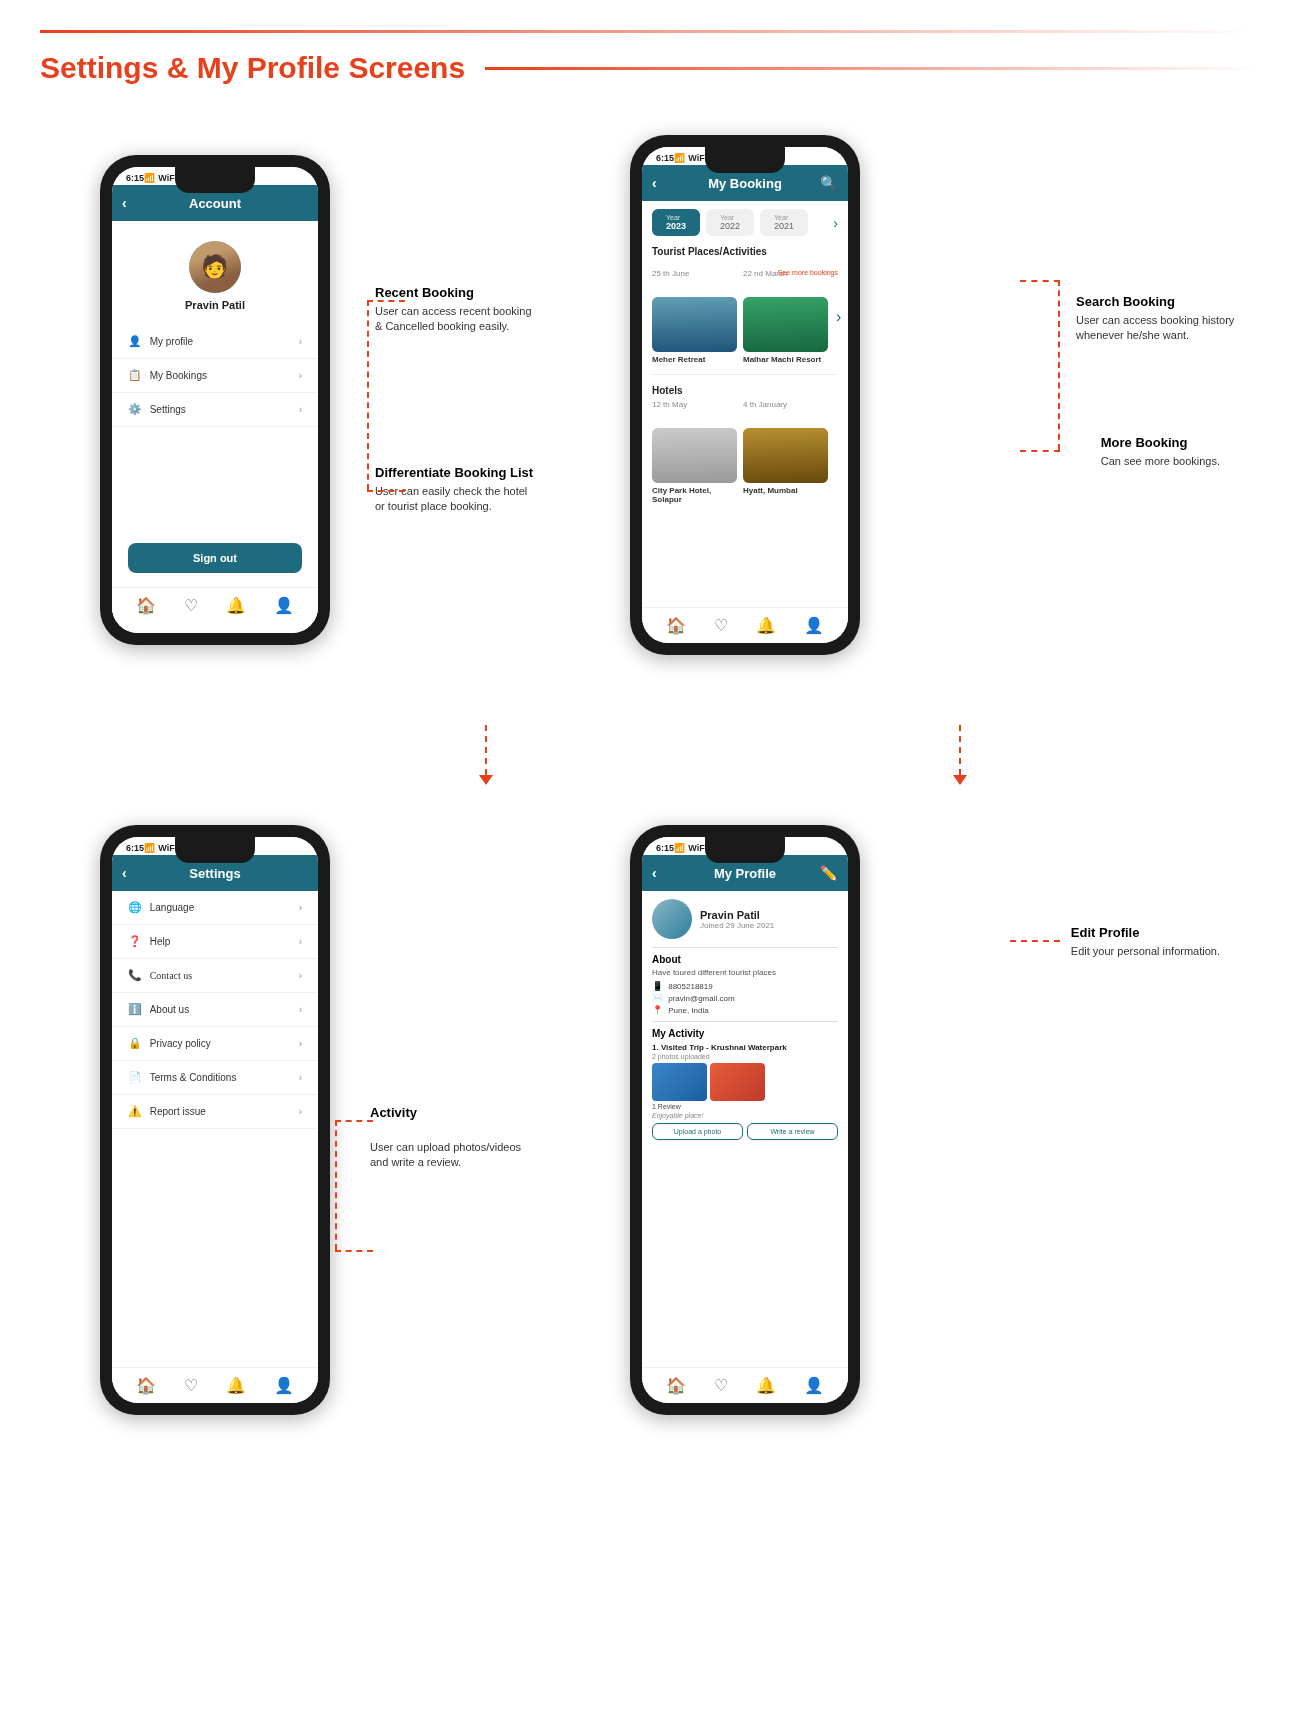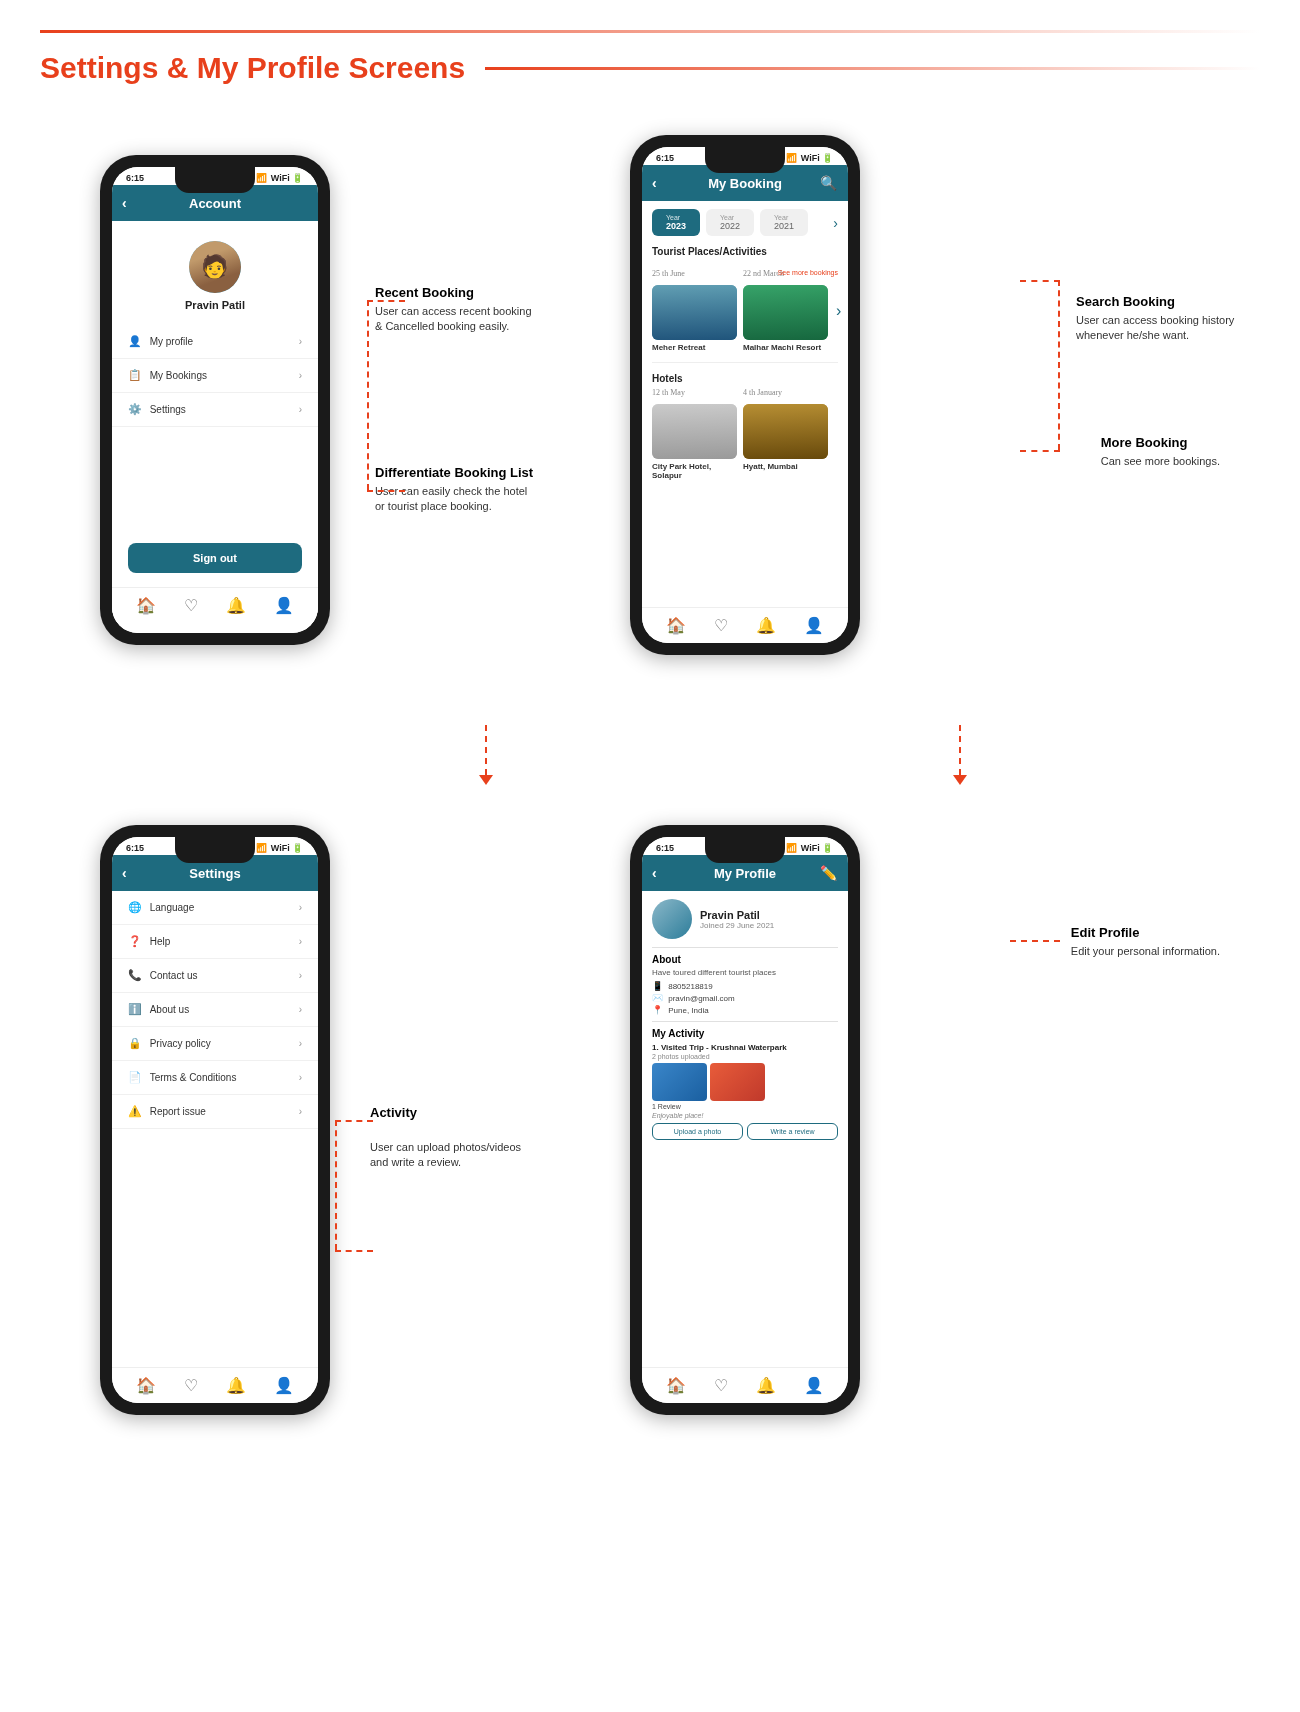--- a/index.html
+++ b/index.html
@@ -67,21 +67,21 @@
       position: absolute;
       top: 12px;
       left: 50%;
       transform: translateX(-50%);
       z-index: 10;
     }
 
     
     .status-bar {
       display: flex;
-      justify-content: space-between;
+      justify-content: flex-start;
       align-items: center;
       padding: 6px 14px 2px;
       background: #fff;
       font-size: 9px;
       font-weight: 700;
       color: #222;
     }
     .status-icons {
       display: flex;
       gap: 3px;
@@ -228,22 +228,21 @@
     }
     .booking-card-img.hotel1 {
       background: linear-gradient(135deg, #e0e0e0, #bdbdbd);
     }
     .booking-card-img.hotel2 {
       background: linear-gradient(135deg, #d4a843, #8b6914);
     }
     .booking-card-date {
       font-size: 8px;
       color: #888;
-      margin-bottom: 7px;
-      font-family: Liberation Serif, serif;
+      margin-bottom: 19px;
     }
     .booking-card-name {
       font-size: 8px;
       font-weight: 600;
       color: #333;
     }
 
     
     .profile-content {
       flex: 1;
@@ -642,21 +641,21 @@
               <div class="menu-item">
                 <div class="menu-item-left">
                     <span class="menu-icon">❓</span>
                     <span style="font-size:10px;">Help</span>
                   </div>
                 <span class="menu-chevron">›</span>
               </div>
               <div class="menu-item">
                 <div class="menu-item-left">
                     <span class="menu-icon">📞</span>
-                    <span style="font-size:10px;">Contact us</span>
+                    <span style="font-size:10px;font-family:Liberation Serif, serif;">Contact us</span>
                   </div>
                 <span class="menu-chevron">›</span>
               </div>
               <div class="menu-item">
                 <div class="menu-item-left">
                     <span class="menu-icon">ℹ️</span>
                     <span style="font-size:10px;">About us</span>
                   </div>
                 <span class="menu-chevron">›</span>
               </div>

